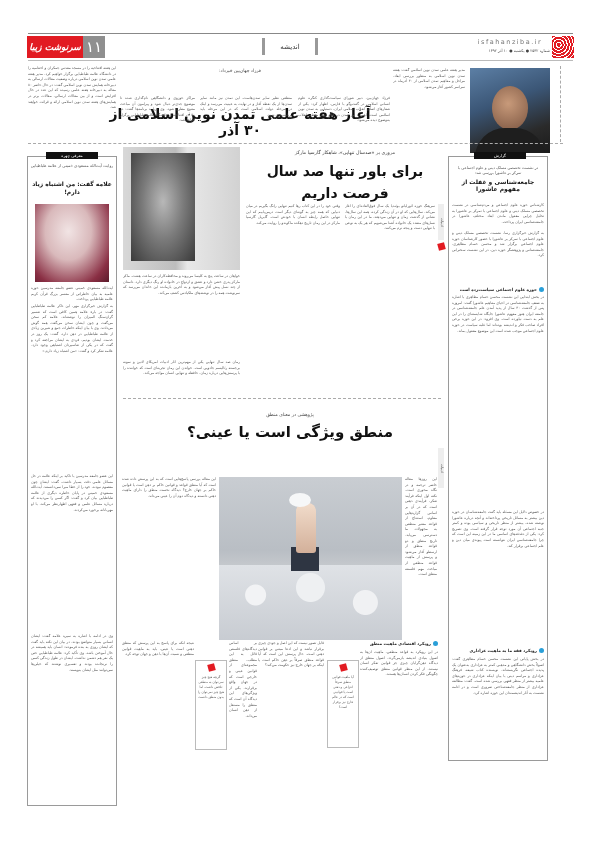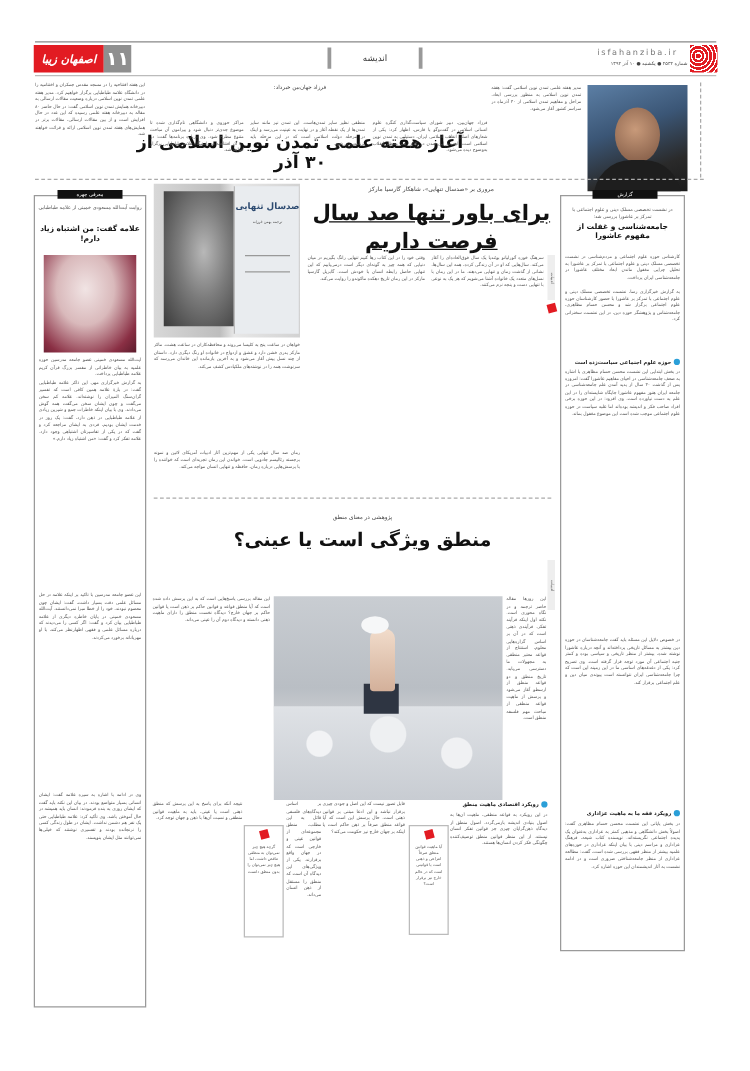--- a/index.html
+++ b/index.html
@@ -8,22 +8,22 @@
   .abs { position: absolute; }
   .txt { font-size: 3.6px; line-height: 5.6px; color: #555; text-align: justify; word-break: break-word; overflow: hidden; }
   .hl { font-family: "DejaVu Sans", sans-serif; font-weight: bold; color: #111; text-align: center; }
   .dotted-h { border-top: 1px dashed #aaa; height: 0; }
   .dotted-v { border-right: 1px dashed #aaa; width: 0; }
 
   
   .mast-line { left: 28px; top: 33px; width: 545px; height: 1px; background: #888; }
   .mast-line2 { left: 28px; top: 60px; width: 545px; height: 1px; background: #bbb; }
   .logo-box { left: 27px; top: 36px; width: 56px; height: 22px; background: #e21b22; color: #fff; font-size: 9px; font-style: italic; font-weight: bold; display:flex; align-items:center; justify-content:center; font-family: "DejaVu Serif", serif; }
-  .page-num { left: 83px; top: 36px; width: 22px; height: 22px; background: #8f8f8f; color: #fff; font-size: 15px; font-weight: bold; display:flex; align-items:center; justify-content:center; }
-  .section-box { left: 262px; top: 38px; width: 76px; height: 17px; border-left: 3px solid #999; border-right: 3px solid #999; font-size: 7px; color: #333; display:flex; align-items:center; justify-content:center; letter-spacing: 2px; }
+  .page-num { left: 83px; top: 36px; width: 22px; height: 22px; background: #8f8f8f; color: #fff; font-size: 15px; font-weight: normal; display:flex; align-items:center; justify-content:center; }
+  .section-box { left: 262px; top: 38px; width: 56px; height: 17px; border-left: 3px solid #999; border-right: 3px solid #999; font-size: 7px; color: #333; display:flex; align-items:center; justify-content:center; letter-spacing: 2px; }
   .site-url { left: 470px; top: 38px; width: 80px; font-size: 6.5px; color: #777; letter-spacing: 1.5px; direction: ltr; text-align: center; }
   .issue-info { left: 470px; top: 48px; width: 80px; font-size: 3.8px; color: #444; text-align: right; }
   .brand-mark { left: 552px; top: 36px; width: 22px; height: 22px; background: repeating-radial-gradient(circle at 30% 40%, #e21b22 0 2px, #fff 2px 3px); }
 
   
   .photo { background: #777; overflow: hidden; }
   .photo-man { left: 470px; top: 68px; width: 80px; height: 85px; background: linear-gradient(160deg, #5c7fa5 0%, #3b5676 40%, #2a2a2a 75%, #1b1b1b 100%); }
   .photo-man .face { position:absolute; left: 22px; top: 18px; width: 36px; height: 44px; border-radius: 50%; background: radial-gradient(circle at 45% 40%, #c89a7a, #7a5440); }
   .photo-man .suit { position:absolute; left: 5px; top: 60px; width: 70px; height: 30px; border-radius: 30px 30px 0 0; background: #1e1e1e; }
   .photo-book { left: 123px; top: 147px; width: 117px; height: 123px; background: linear-gradient(90deg, #d8d8d8 0%, #bdbdbd 45%, #e8e8e8 55%, #d2d2d2 100%); }
@@ -46,21 +46,21 @@
   .bullet { width: 5px; height: 5px; border-radius: 50%; background: #2a9fd8; display:inline-block; vertical-align: middle; margin-left: 2px; }
   .sub-hd { font-size: 4.2px; font-weight: bold; color: #222; }
   .red-flag { width: 7px; height: 7px; background: #e21b22; transform: rotate(-15deg); }
   .side-label { writing-mode: vertical-rl; font-size: 3.5px; color: #555; background: #eee; text-align:center; }
 </style>
 </head>
 <body>
 
 <div class="abs mast-line"></div>
 <div class="abs logo-box">
-    <span>اصفهان زیبا</span>
+    <span>سرنوشت زیبا</span>
   </div>
 <div class="abs page-num">۱۱</div>
 <div class="abs section-box">اندیشه</div>
 <div class="abs site-url">isfahanziba.ir</div>
 <div class="abs issue-info">شماره ۲۵۳۲ ● یکشنبه ● ۱۰ آذر ۱۳۹۲</div>
 <div class="abs brand-mark"></div>
 <div class="abs mast-line2"></div>
 
 <div class="abs photo photo-man">
     <div class="face"></div>
@@ -82,32 +82,27 @@
 <div class="abs hl" style="left:453px; top:178px; width:90px; font-size:6px;">جامعه‌شناسی و غفلت از مفهوم عاشورا</div>
 <div class="abs txt" style="left:452px; top:203px; width:92px; height:28px;">کارشناس حوزه علوم اجتماعی و مردم‌شناسی در نشست تخصصی مسلک دینی و علوم اجتماعی با تمرکز بر عاشورا به تحلیل چرایی مغفول ماندن ابعاد مختلف عاشورا در جامعه‌شناسی ایران پرداخت.</div>
 <div class="abs txt" style="left:452px; top:231px; width:92px; height:56px;">به گزارش خبرگزاری رسا، نشست تخصصی مسلک دینی و علوم اجتماعی با تمرکز بر عاشورا با حضور کارشناسان حوزه علوم اجتماعی برگزار شد و محسن حسام مظاهری، جامعه‌شناس و پژوهشگر حوزه دین، در این نشست سخنرانی کرد.</div>
 <div class="abs sub-hd" style="left:452px; top:287px; width:92px;"><span class="bullet"></span><span>حوزه علوم اجتماعی سیاست‌زده است</span></div>
 <div class="abs txt" style="left:452px; top:295px; width:92px; height:215px;">در بخش ابتدایی این نشست محسن حسام مظاهری با اشاره به ضعف جامعه‌شناسی در احیای مفاهیم عاشورا گفت: امروزه پس از گذشت ۳۰ سال از پدید آمدن علم جامعه‌شناسی در جامعه ایران هنوز مفهوم عاشورا جایگاه شایسته‌ای را در این علم به دست نیاورده است. وی افزود: در این حوزه برخی افراد صاحب فکر و اندیشه بوده‌اند اما غلبه سیاست در حوزه علوم اجتماعی موجب شده است این موضوع مغفول بماند.</div>
 <div class="abs txt" style="left:452px; top:510px; width:92px; height:190px;">در خصوص دلایل این مسئله باید گفت جامعه‌شناسان در حوزه دین بیشتر به مسائل تاریخی پرداخته‌اند و آنچه درباره عاشورا نوشته شده، بیشتر از منظر تاریخی و سیاسی بوده و کمتر جنبه اجتماعی آن مورد توجه قرار گرفته است. وی تصریح کرد: یکی از دغدغه‌های اساسی ما در این زمینه این است که چرا جامعه‌شناسی ایران نتوانسته است پیوندی میان دین و علم اجتماعی برقرار کند.</div>
 <div class="abs sub-hd" style="left:452px; top:648px; width:92px;"><span class="bullet"></span><span>رویکرد فقه ما به ماهیت عزاداری</span></div>
 <div class="abs txt" style="left:452px; top:657px; width:92px; height:100px;">در بخش پایانی این نشست محسن حسام مظاهری گفت: اصولاً بخش دانشگاهی و مذهبی کمتر به عزاداری به‌عنوان یک پدیده اجتماعی نگریسته‌اند. نویسنده کتاب شیعه، فرهنگ عزاداری و مراسم دینی با بیان اینکه عزاداری در حوزه‌های علمیه بیشتر از منظر فقهی بررسی شده است، گفت: مطالعه عزاداری از منظر جامعه‌شناختی ضروری است و در ادامه نشست به آثار اندیشمندان این حوزه اشاره کرد.</div>
 
 <div class="abs hl" style="left:245px; top:150px; width:200px; font-size:4.8px; font-weight:normal; color:#444;">مروری بر «صدسال تنهایی»، شاهکار گارسیا مارکز</div>
-<div class="abs hl" style="left:245px; top:160px; width:200px; font-size:17px; line-height:22px;text-decoration:underline;">برای باور تنها صد سال فرصت داریم</div>
+<div class="abs hl" style="left:245px; top:160px; width:200px; font-size:14px; line-height:22px;">برای باور تنها صد سال فرصت داریم</div>
 <div class="abs side-label" style="left:438px; top:204px; width:6px; height:36px;">ادبیات</div>
 <div class="abs red-flag" style="left:438px; top:243px;"></div>
 <div class="abs txt" style="left:345px; top:204px; width:90px; height:190px;">سرهنگ خوزه آئورلیانو بوئندیا یک سال فوق‌العاده‌ای را آغاز می‌کند. سال‌هایی که او در آن زندگی کرده، همه این سال‌ها، نشانی از گذشت زمان و تنهایی می‌دهند. ما در این رمان با نسل‌های متعدد یک خانواده آشنا می‌شویم که هر یک به نوعی با تنهایی دست و پنجه نرم می‌کنند.</div>
 <div class="abs txt" style="left:246px; top:204px; width:94px; height:190px;">وقتی خود را در این کتاب رها کنیم تنهایی رانگ بگیریم در میان دنیایی که همه چیز به گونه‌ای دیگر است درمی‌یابیم که این تنهایی حاصل رابطه انسان با خودش است. گابریل گارسیا مارکز در این رمان تاریخ دهکده ماکوندو را روایت می‌کند.</div>
 <div class="abs photo photo-book">
   <div class="portrait"></div>
-  <div class="cover">
-    <div class="cover-title">صدسال تنهایی</div>
-    <div class="cover-sub">ترجمه بهمن فرزانه</div>
-    <div class="cover-lines"></div>
-  </div>
 </div>
 <div class="abs txt" style="left:123px; top:274px; width:117px; height:120px;">خواهان در ساعت پنج به کلیسا می‌روند و محافظه‌کاران در ساعت هشت. ماکز مارکز پدری خشن دارد و عشق و ازدواج در خانواده او رنگ دیگری دارد. داستان از چند نسل پیش آغاز می‌شود و به آخرین بازمانده این خاندان می‌رسد که سرنوشت همه را در نوشته‌های ملکیادس کشف می‌کند.</div>
 <div class="abs txt" style="left:123px; top:360px; width:117px; height:34px;">رمان صد سال تنهایی یکی از مهم‌ترین آثار ادبیات آمریکای لاتین و نمونه برجسته رئالیسم جادویی است. خواندن این رمان تجربه‌ای است که خواننده را با پرسش‌هایی درباره زمان، حافظه و تنهایی انسان مواجه می‌کند.</div>
 <div class="abs dotted-h" style="left:123px; top:398px; width:318px;"></div>
 
 <div class="abs box" style="left:27px; top:156px; width:90px; height:650px;"></div>
 <div class="abs tag-dark" style="left:46px; top:152px; width:52px; height:7px;">معرفی چهره</div>
 <div class="abs hl" style="left:30px; top:163px; width:84px; font-size:4px; font-weight:normal; color:#555;">روایت آیت‌الله مسعودی خمینی از علامه طباطبایی</div>
 <div class="abs hl" style="left:30px; top:180px; width:84px; font-size:6px; line-height:8px;">علامه گفت: من اشتباه زیاد دارم!</div>
 <div class="abs photo photo-cleric"></div>

